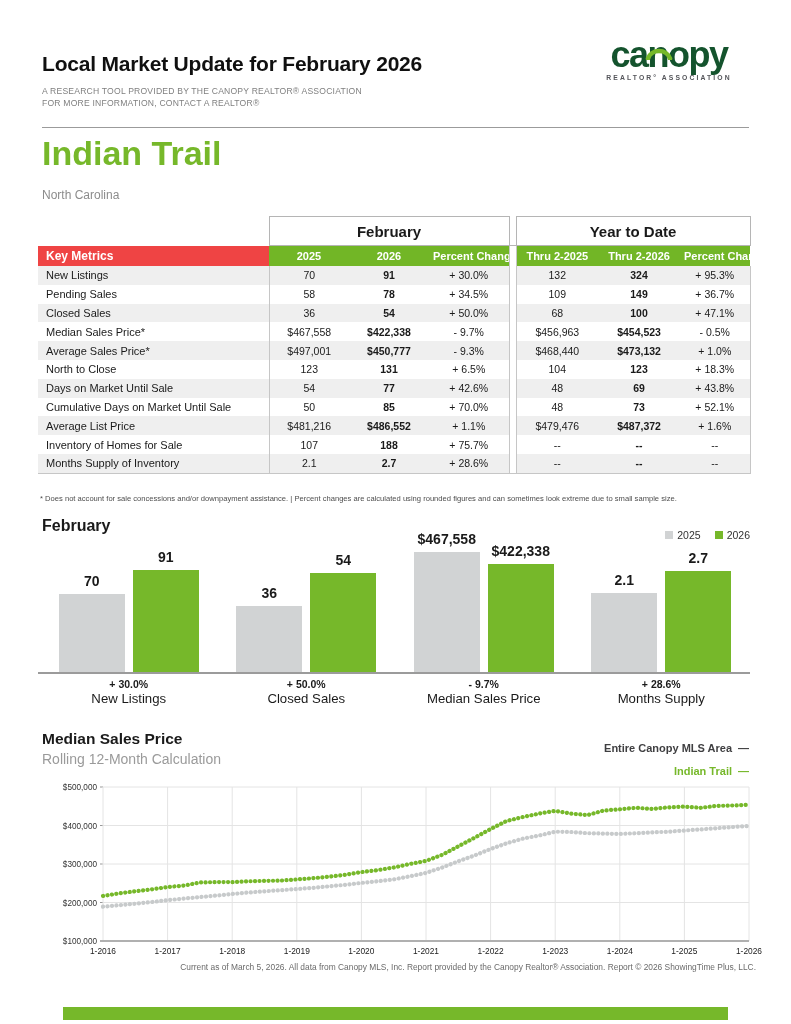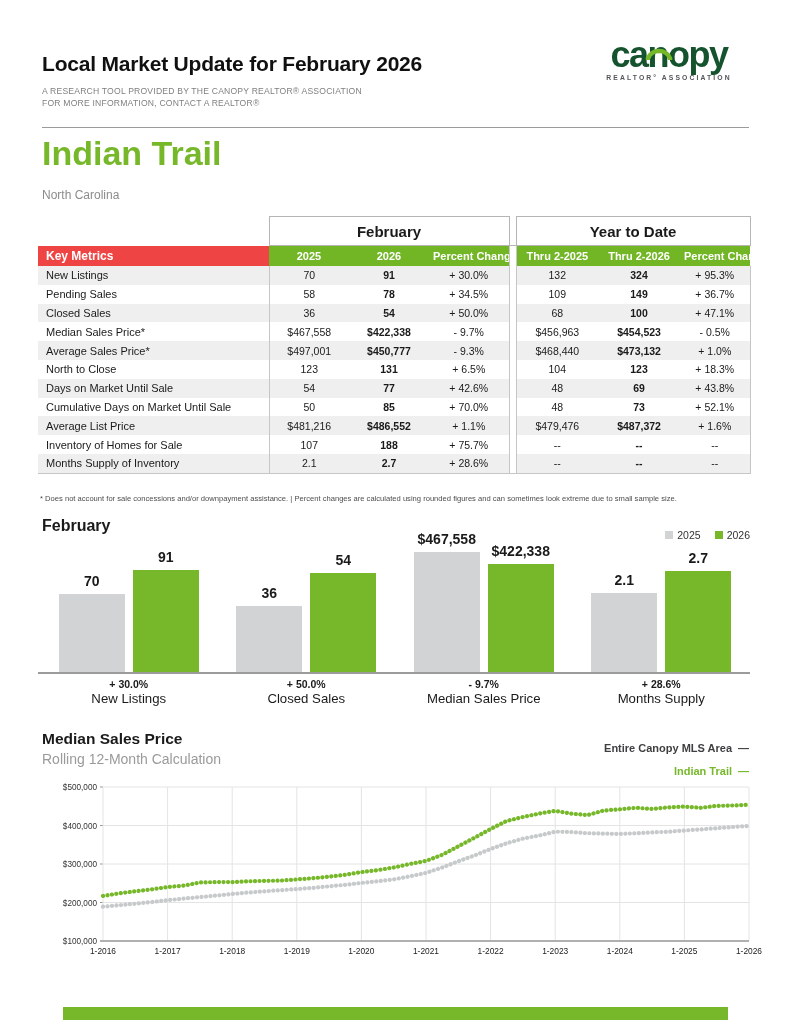--- a/index.html
+++ b/index.html
@@ -340,14 +340,15 @@
         <text x="571.8000000000001" y="176" text-anchor="middle" font-size="8.4" fill="#222" font-family="Liberation Sans, sans-serif">1-2024</text>
         <line x1="636.4" y1="9" x2="636.4" y2="163" stroke="#e4e4e4" stroke-width="1"></line>
         <text x="636.4" y="176" text-anchor="middle" font-size="8.4" fill="#222" font-family="Liberation Sans, sans-serif">1-2025</text>
         <line x1="701" y1="9" x2="701" y2="163" stroke="#e4e4e4" stroke-width="1"></line>
         <text x="701" y="176" text-anchor="middle" font-size="8.4" fill="#222" font-family="Liberation Sans, sans-serif">1-2026</text>
         <line x1="52" y1="163" x2="701" y2="163" stroke="#b0b0b0" stroke-width="2"></line>
         <polyline points="55.0,128.7 71.2,127.2 87.3,125.7 103.4,124.1 119.6,122.2 135.8,120.6 151.9,119.1 168.1,117.6 184.2,116.0 200.3,114.5 216.5,113.3 232.7,112.2 248.8,111.0 265.0,109.9 281.1,108.3 297.3,106.8 313.4,104.9 329.6,103.3 345.7,101.4 361.8,98.3 378.0,94.9 394.2,89.5 410.3,83.3 426.4,77.5 442.6,71.0 458.8,65.2 474.9,60.6 491.1,57.5 507.2,53.7 523.3,54.0 539.5,55.2 555.7,55.6 571.8,56.0 587.9,55.2 604.1,54.4 620.3,53.7 636.4,52.5 652.6,51.4 668.7,50.2 684.9,49.0 701.0,47.9" fill="none" stroke="#c7cacb" stroke-width="4.2" stroke-dasharray="0.1 4.4" stroke-linecap="round" stroke-linejoin="round"></polyline>
         <polyline points="55.0,118.0 71.2,115.3 87.3,113.3 103.4,111.4 119.6,109.1 135.8,107.6 151.9,104.5 168.1,104.1 184.2,104.1 200.3,103.3 216.5,102.9 232.7,102.6 248.8,101.4 265.0,100.2 281.1,98.7 297.3,96.8 313.4,94.1 329.6,92.2 345.7,89.5 361.8,86.0 378.0,82.9 394.2,76.8 410.3,68.3 426.4,59.8 442.6,51.0 458.8,42.9 474.9,39.0 491.1,35.6 507.2,32.9 523.3,35.6 539.5,37.1 555.7,32.5 571.8,31.3 587.9,29.8 604.1,30.9 620.3,29.4 636.4,28.6 652.6,29.8 668.7,27.9 684.9,27.5 701.0,26.7" fill="none" stroke="#76b82a" stroke-width="4.2" stroke-dasharray="0.1 4.4" stroke-linecap="round" stroke-linejoin="round"></polyline>
       </svg></div>
 
+  <div class="chart-footer">Current as of March 5, 2026. All data from Canopy MLS, Inc. Report provided by the Canopy Realtor® Association. Report © 2026 ShowingTime Plus, LLC.</div>
   <div class="bottom-bar" style="background: rgb(118, 184, 42);"></div>
 </div>
 
 </body></html>

